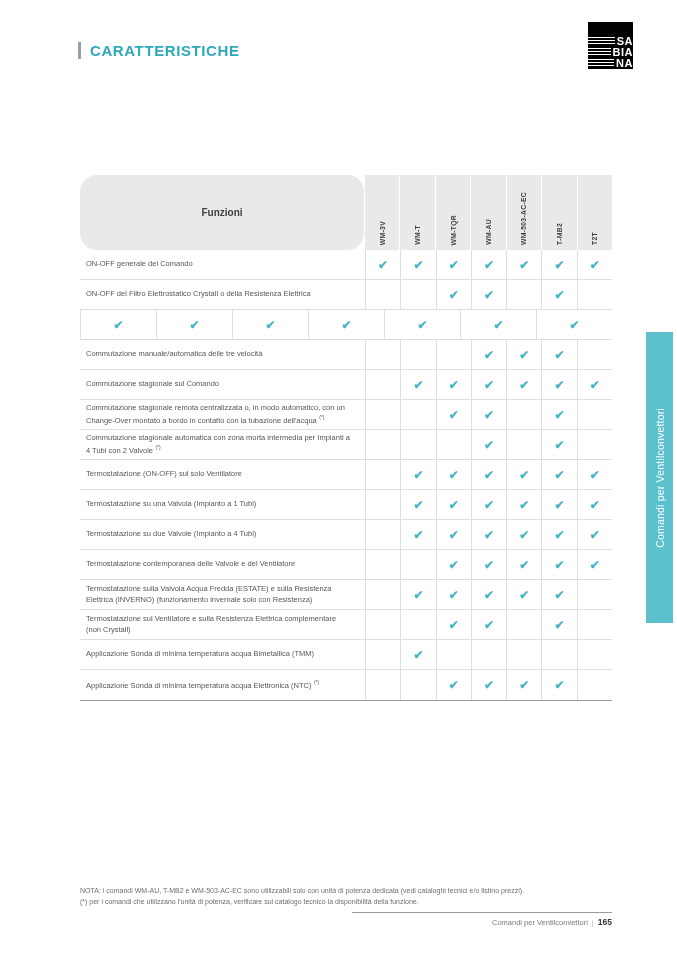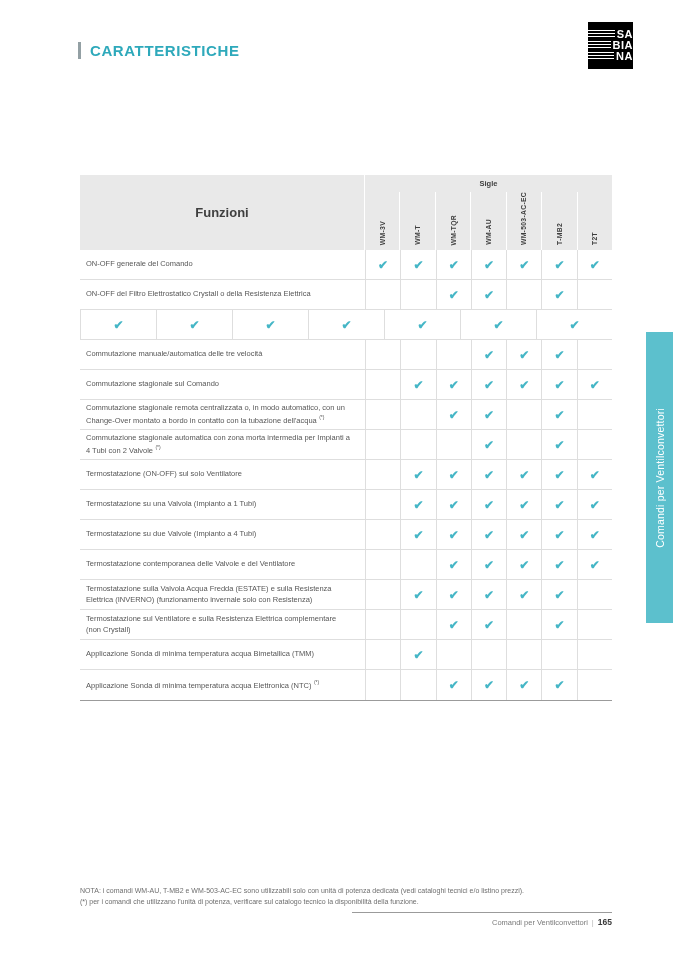--- a/index.html
+++ b/index.html
@@ -2,28 +2,28 @@
 <html style="--accent: #45b6c6; --accent-dark: #2ea9bb; --tab-bg: #5cc0cd; --header-bg: #e9e9e9; --row-border: #dedede; --table-bottom: #9b9b9b; --text-dark: #3f3f3f; --text-body: #575757; --text-muted: #6e6e6e; --logo-bg: #000000;"><head>
 <meta charset="utf-8">
 <style>
   html,body{margin:0;padding:0;background:#fff;}
   .page{position:relative;width:677px;height:958px;background:#fff;font-family:"Liberation Sans",sans-serif;overflow:hidden;}
 
   .header{position:absolute;left:78px;top:42px;display:flex;align-items:center;}
   .title-bar{width:3px;height:17px;background:#93a0a4;margin-right:9px;}
   .title{margin:0;font-size:15px;font-weight:bold;color:var(--accent-dark);letter-spacing:.6px;}
 
-  .logo{position:absolute;left:588px;top:22px;width:45px;height:47px;background:var(--logo-bg);box-sizing:border-box;padding:0;display:flex;flex-direction:column;justify-content:center;}
+  .logo{position:absolute;left:588px;top:22px;width:45px;height:47px;background:var(--logo-bg);box-sizing:border-box;padding:0;display:flex;flex-direction:column;justify-content:flex-end;}
   .logo-line{display:flex;align-items:center;}
   .logo-stripes{flex:1;height:9px;margin-right:2px;background:repeating-linear-gradient(to bottom,#fff 0 1px,var(--logo-bg) 1px 3px);}
   .logo-text{color:#fff;font-weight:bold;font-size:11px;line-height:1;letter-spacing:.5px;}
 
   .ftable{position:absolute;left:80px;top:175px;width:532px;}
   .thead{display:flex;height:75px;}
-  .funz-h{width:285px;background:var(--header-bg);display:flex;align-items:center;justify-content:center;font-size:13px;font-weight:bold;color:var(--text-dark);box-sizing:border-box;border-right:1px solid #fff;}
+  .funz-h{width:285px;background:var(--header-bg);display:flex;align-items:center;justify-content:center;font-size:10px;font-weight:bold;color:var(--text-dark);box-sizing:border-box;border-right:1px solid #fff;border-radius:17px;}
   .sigle-area{flex:1;display:flex;flex-direction:column;}
   .sigle-h{height:20px;background:var(--header-bg);display:flex;align-items:center;justify-content:center;font-size:7.5px;font-weight:bold;color:var(--text-dark);}
   .colheads{flex:1;display:flex;}
   .col-h{flex:1;background:var(--header-bg);border-left:1px solid #fff;display:flex;align-items:flex-end;justify-content:center;padding-bottom:5px;box-sizing:border-box;}
   .col-h:first-child{border-left:none;}
   .col-h span{writing-mode:vertical-rl;transform:rotate(180deg);font-size:6.8px;font-weight:bold;color:var(--text-dark);white-space:nowrap;letter-spacing:.3px;}
 
   .tbody{border-bottom:1px solid var(--table-bottom);}
   .trow{display:flex;height:30px;border-bottom:1px solid var(--row-border);box-sizing:border-box;}
   .trow:last-child{border-bottom:none;}
@@ -64,21 +64,20 @@
     <div class="logo-line">
       <div class="logo-stripes"></div>
       <span class="logo-text">NA</span>
     </div>
   </div>
 
   <div class="ftable">
     <div class="thead">
       <div class="funz-h">Funzioni</div>
       <div class="sigle-area">
-        <div class="sigle-h">Sigle</div>
         <div class="colheads">
             <div class="col-h">
               <span>WM-3V</span>
             </div>
             <div class="col-h">
               <span>WM-T</span>
             </div>
             <div class="col-h">
               <span>WM-TQR</span>
             </div>

